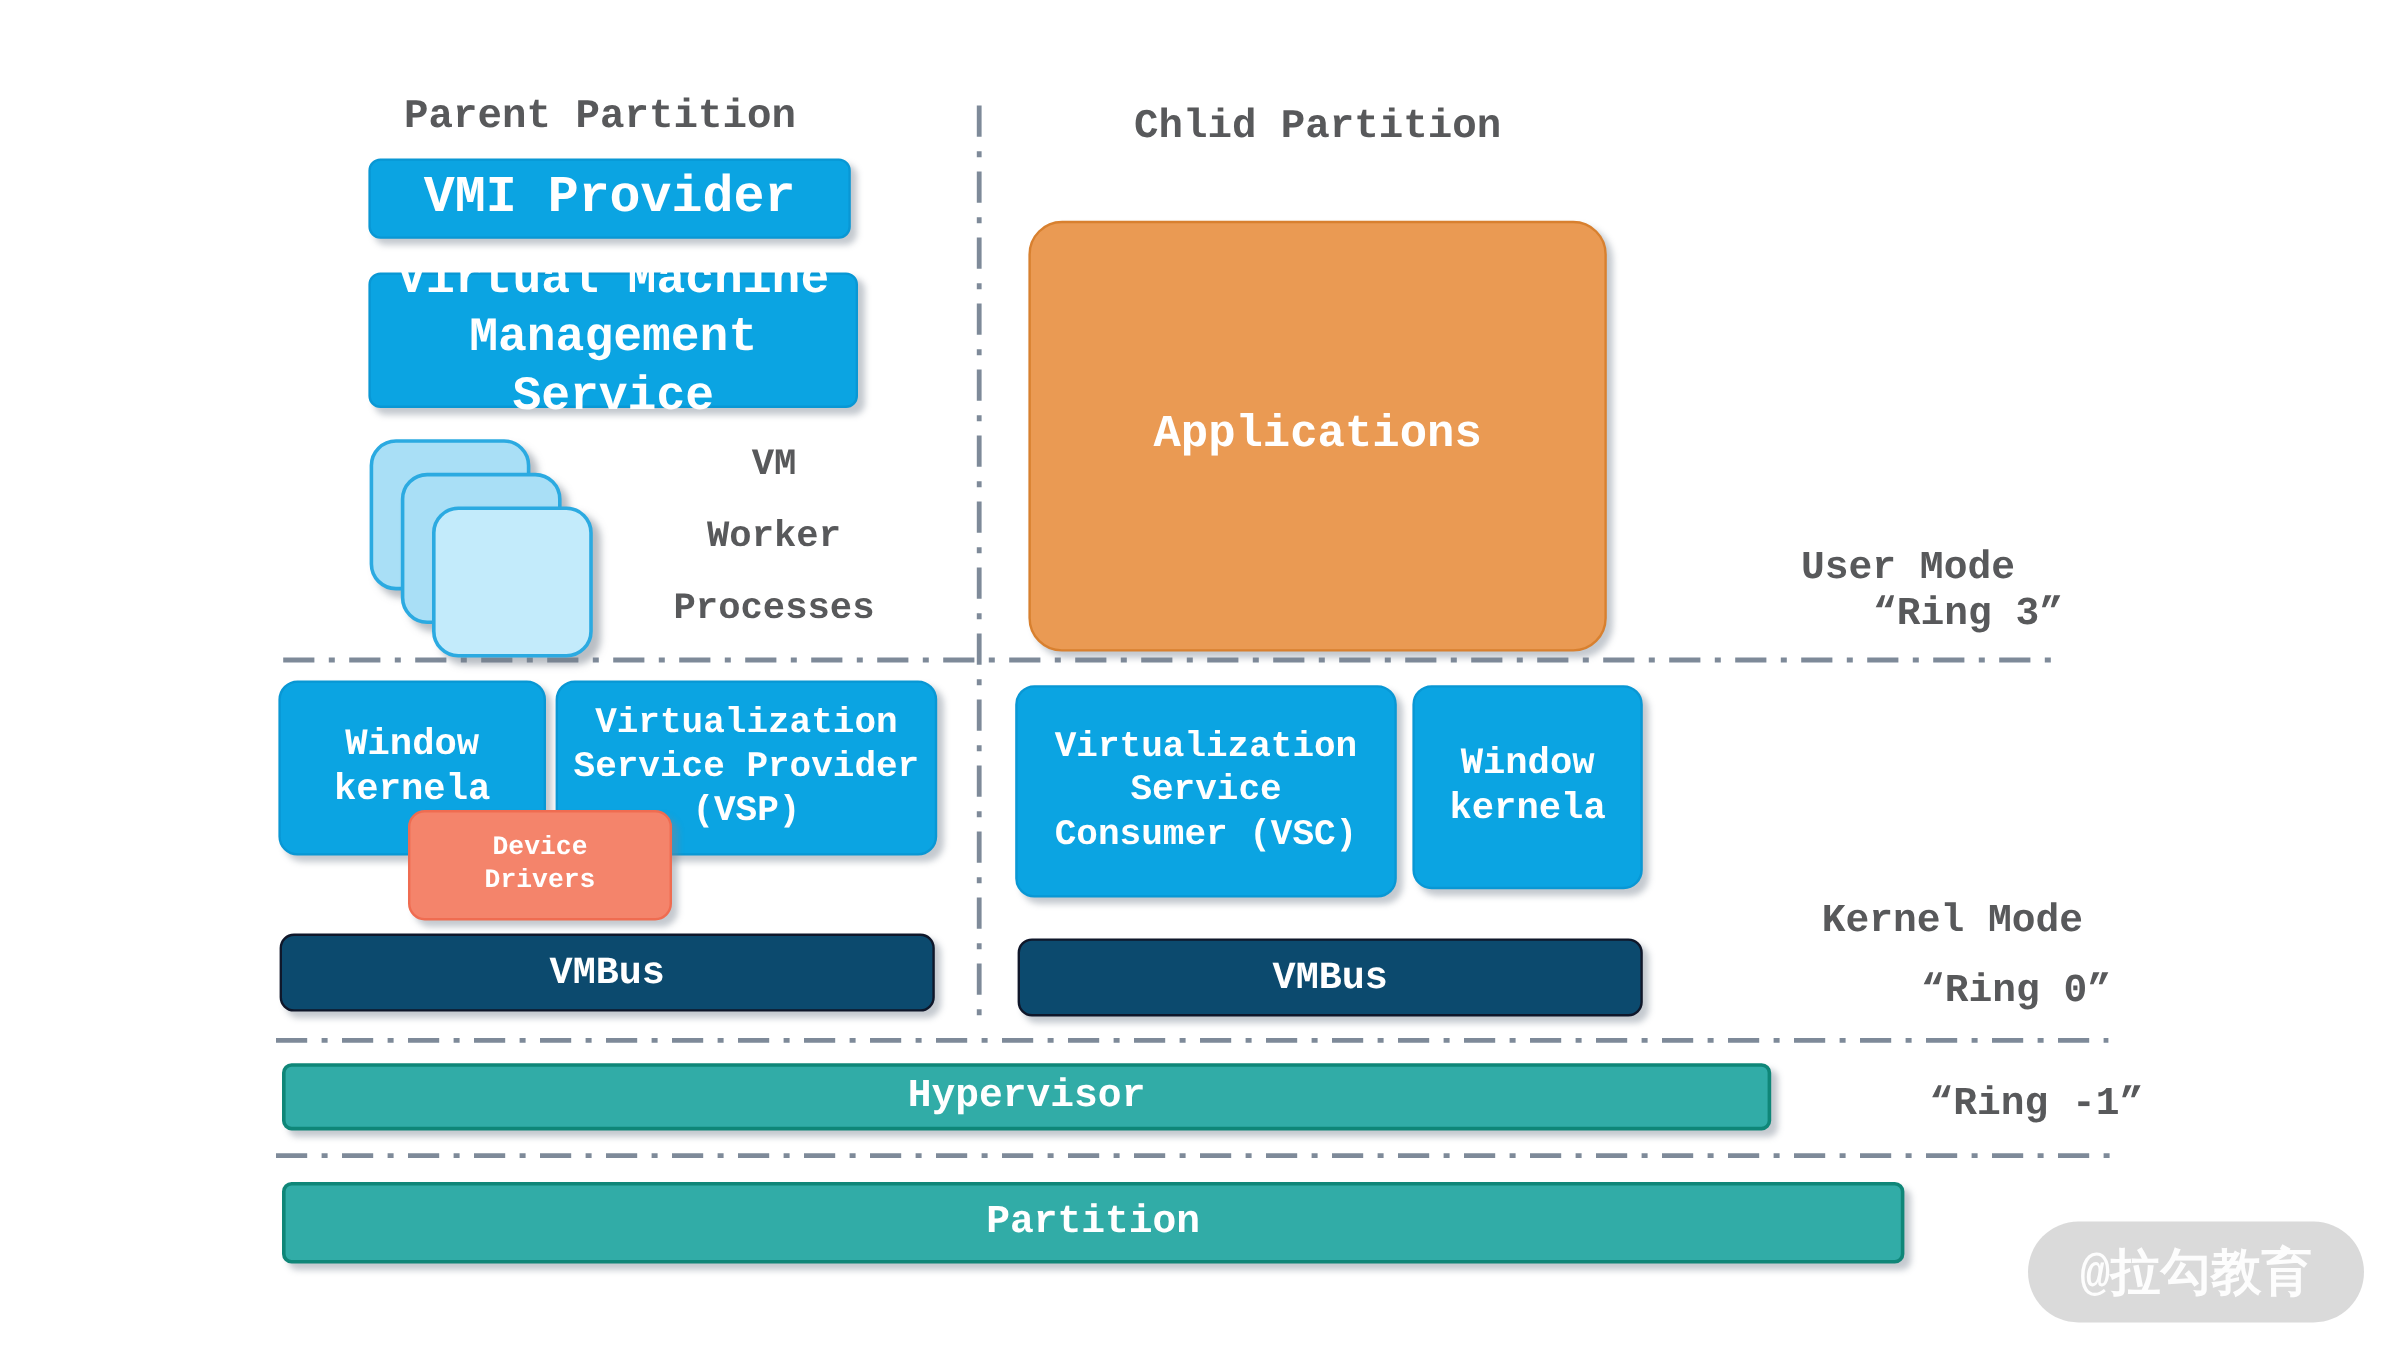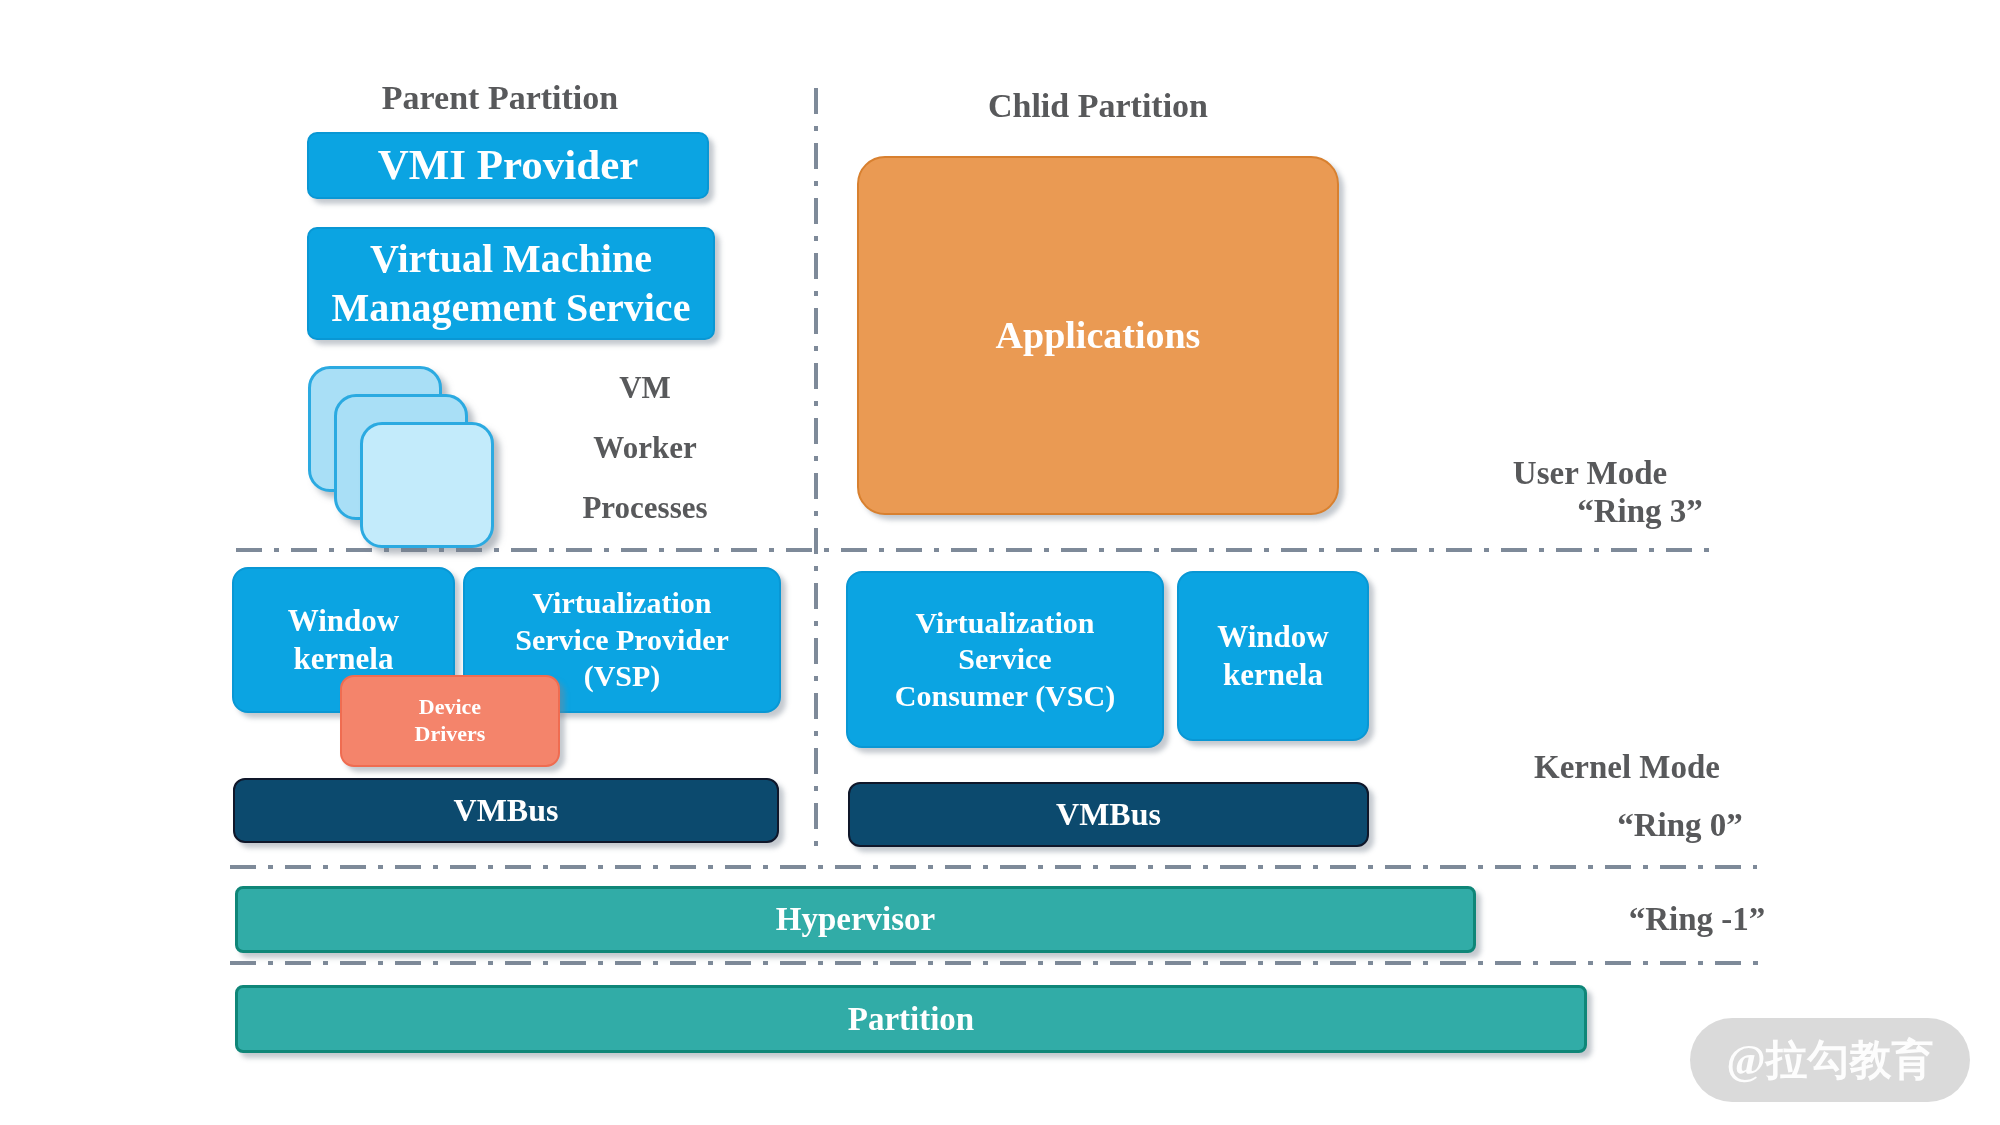--- a/index.html
+++ b/index.html
@@ -1,32 +1,32 @@
 <!DOCTYPE html>
 <html><head>
 <meta charset="utf-8">
 <style>
   html,body{margin:0;padding:0;background:#ffffff;}
   #stage{
     position:relative;width:2000px;height:1125px;background:#ffffff;overflow:hidden;
-    font-family:Liberation Serif, serif;font-weight:bold;
+    font-family:Liberation Mono, monospace;font-weight:bold;
   }
   .abs{position:absolute;box-sizing:border-box;}
   .lbl{color:#58595B;text-align:center;line-height:1.2;}
   .box{
     display:flex;flex-direction:column;align-items:center;justify-content:center;
     color:#ffffff;text-align:center;line-height:1.22;
     box-shadow:5px 5px 5px rgba(125,135,148,0.45);
   }
   .blue{background:#0BA4E2;border:2px solid #0997D4;border-radius:10px;}
   .kbox{border-radius:16px;}
   .salmon{background:#F4846B;border:2px solid #EF6C51;border-radius:14px;}
   .green{background:#0c4a6e;border:2px solid #0f172a;border-radius:12px;}
   .teal{background:#31ACA7;border:3px solid #0F8678;border-radius:8px;}
-  .orange{background:#EA9A53;border:2px solid #D8802F;border-radius:28px;}
+  .orange{background:#EA9A53;border:2px solid #D8802F;border-radius:28px;margin-top:28px;}
   .sq{
     background:#A9DFF6;border:3px solid #2BAAE1;border-radius:22px;
     width:134px;height:126px;box-shadow:6px 6px 6px rgba(115,125,138,0.5);
   }
   .sq.front{background:#C3EBFB;}
   .worker-line{height:60px;display:flex;align-items:center;justify-content:center;}
   #watermark{
     background:rgba(205,205,205,0.75);border-radius:42px;
     display:flex;align-items:center;justify-content:center;
     color:rgba(255,255,255,0.95);font-weight:bold;
@@ -105,21 +105,21 @@
     <div>kernela</div>
   </div>
 
   <div class="abs box green" style="left:848px;top:782px;width:521px;height:65px;font-size:32px;">
     <div>VMBus</div>
   </div>
 
   <div class="abs lbl" style="left:1477px;top:748px;width:300px;font-size:33px;">Kernel Mode</div>
   <div class="abs lbl" style="left:1530px;top:806px;width:300px;font-size:33px;">“Ring 0”</div>
 
-  <div class="abs box teal" style="left:235px;top:886px;width:1241px;height:67px;font-size:33px;">
+  <div class="abs box teal" style="left:235px;top:886px;width:1241px;height:56px;font-size:33px;">
     <div>Hypervisor</div>
   </div>
   <div class="abs lbl" style="left:1547px;top:900px;width:300px;font-size:33px;">“Ring -1”</div>
 
   <div class="abs box teal" style="left:235px;top:985px;width:1352px;height:68px;font-size:33px;">
     <div>Partition</div>
   </div>
 
   <div id="watermark" class="abs" style="left:1690px;top:1018px;width:280px;height:84px;font-size:42px;">
     <div>@拉勾教育</div>

